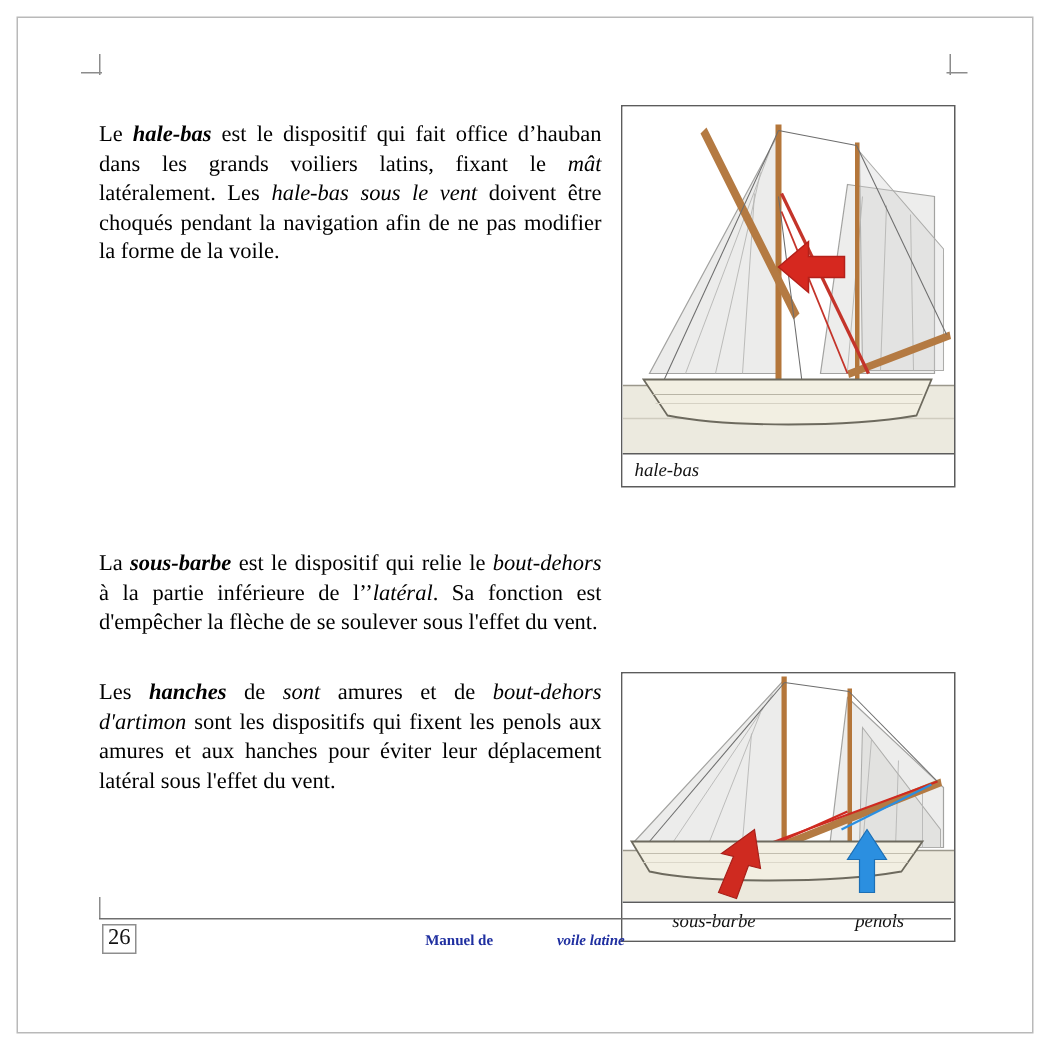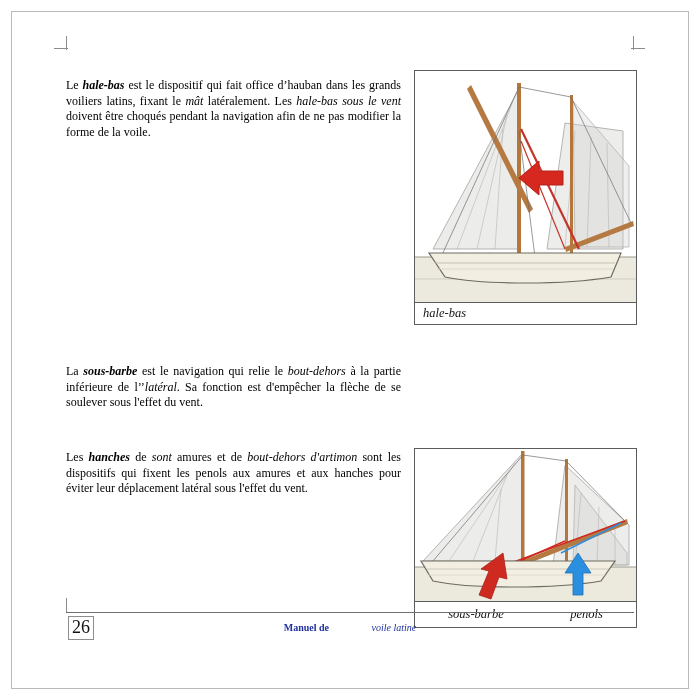--- a/index.html
+++ b/index.html
@@ -42,21 +42,21 @@
     position: absolute;
     left: 66px;
     top: 48px;
     width: 568px;
     height: 560px;
   }
 
   
   .para {
     position: absolute;
-    font-size: 12px;
+    font-size: 15px;
     line-height: 1.30;
     color: #000000;
     text-align: justify;
     text-justify: inter-word;
   }
   .para b { font-weight: bold; font-style: italic; }
   .para i { font-style: italic; }
 
   #para1 { left: 0px;  top: 18px;  width: 335px; }
   #para2 { left: 0px;  top: 304px; width: 335px; }
@@ -112,59 +112,59 @@
     top: 612px;
     width: 568px;
     height: 1px;
     background: #6f6f6f;
   }
   .page-number {
     position: absolute;
     left: 68px;
     top: 616px;
     font-family: "Liberation Serif", serif;
-    font-size: 18px;
+    font-size: 15px;
     color: #111111;
   }
   .page-number .box {
     border: 1px solid #8e8e8e;
     padding: 0px 3px 1px 3px;
     display: inline-block;
   }
   .footer-center {
     position: absolute;
     left: 0;
     top: 622px;
     width: 700px;
     text-align: center;
     font-size: 10px;
     color: #1f2fa0;
     font-weight: bold;
   }
-  .footer-center i { font-style: italic; font-weight: normal; margin-left: 40px; }
+  .footer-center i { font-style: italic; font-weight: bold; margin-left: 40px; }
 </style>
 </head>
 <body>
 
 <div class="page">
 
   <div class="page-frame"></div>
 
   <div class="guide guide-v" style="left:66px; top:36px; height:14px;"></div>
   <div class="guide guide-v" style="left:633px; top:36px; height:14px;"></div>
   <div class="guide guide-h" style="left:54px; top:48px; width:14px;"></div>
   <div class="guide guide-h" style="left:631px; top:48px; width:14px;"></div>
   <div class="guide guide-v" style="left:66px; top:598px; height:14px;"></div>
   <div class="guide guide-v" style="left:633px; top:598px; height:14px;"></div>
 
   <div class="content">
 
     <p class="para" id="para1"><span>Le </span><b>hale-bas</b><span> est le dispositif qui fait office d’hauban dans les grands voiliers latins, fixant le </span><i>mât</i><span> latéralement. Les </span><i>hale-bas sous le vent</i><span> doivent être choqués pendant la navigation afin de ne pas modifier la forme de la voile.</span></p>
 
-    <p class="para" id="para2"><span>La </span><b>sous-barbe</b><span> est le navigation qui relie le </span><i>bout-dehors</i><span> à la partie inférieure de l’’</span><i>latéral</i><span>. Sa fonction est d'empêcher la flèche de se soulever sous l'effet du vent.</span></p>
+    <p class="para" id="para2"><span>La </span><b>sous-barbe</b><span> est le dispositif qui relie le </span><i>bout-dehors</i><span> à la partie inférieure de l’’</span><i>latéral</i><span>. Sa fonction est d'empêcher la flèche de se soulever sous l'effet du vent.</span></p>
 
     <p class="para" id="para3"><span>Les </span><b>hanches</b><span> de </span><i>sont</i><span> amures et de </span><i>bout-dehors d'artimon</i><span> sont les dispositifs qui fixent les penols aux amures et aux hanches pour éviter leur déplacement latéral sous l'effet du vent.</span></p>
 
     <div class="figure" id="figure1">
       <div class="fig-img">
         <svg viewBox="0 0 221 232" width="221" height="232">
 
           <rect x="0" y="0" width="221" height="232" fill="#ffffff"></rect>
 
           <rect x="0" y="186" width="221" height="46" fill="#eceadf"></rect>

